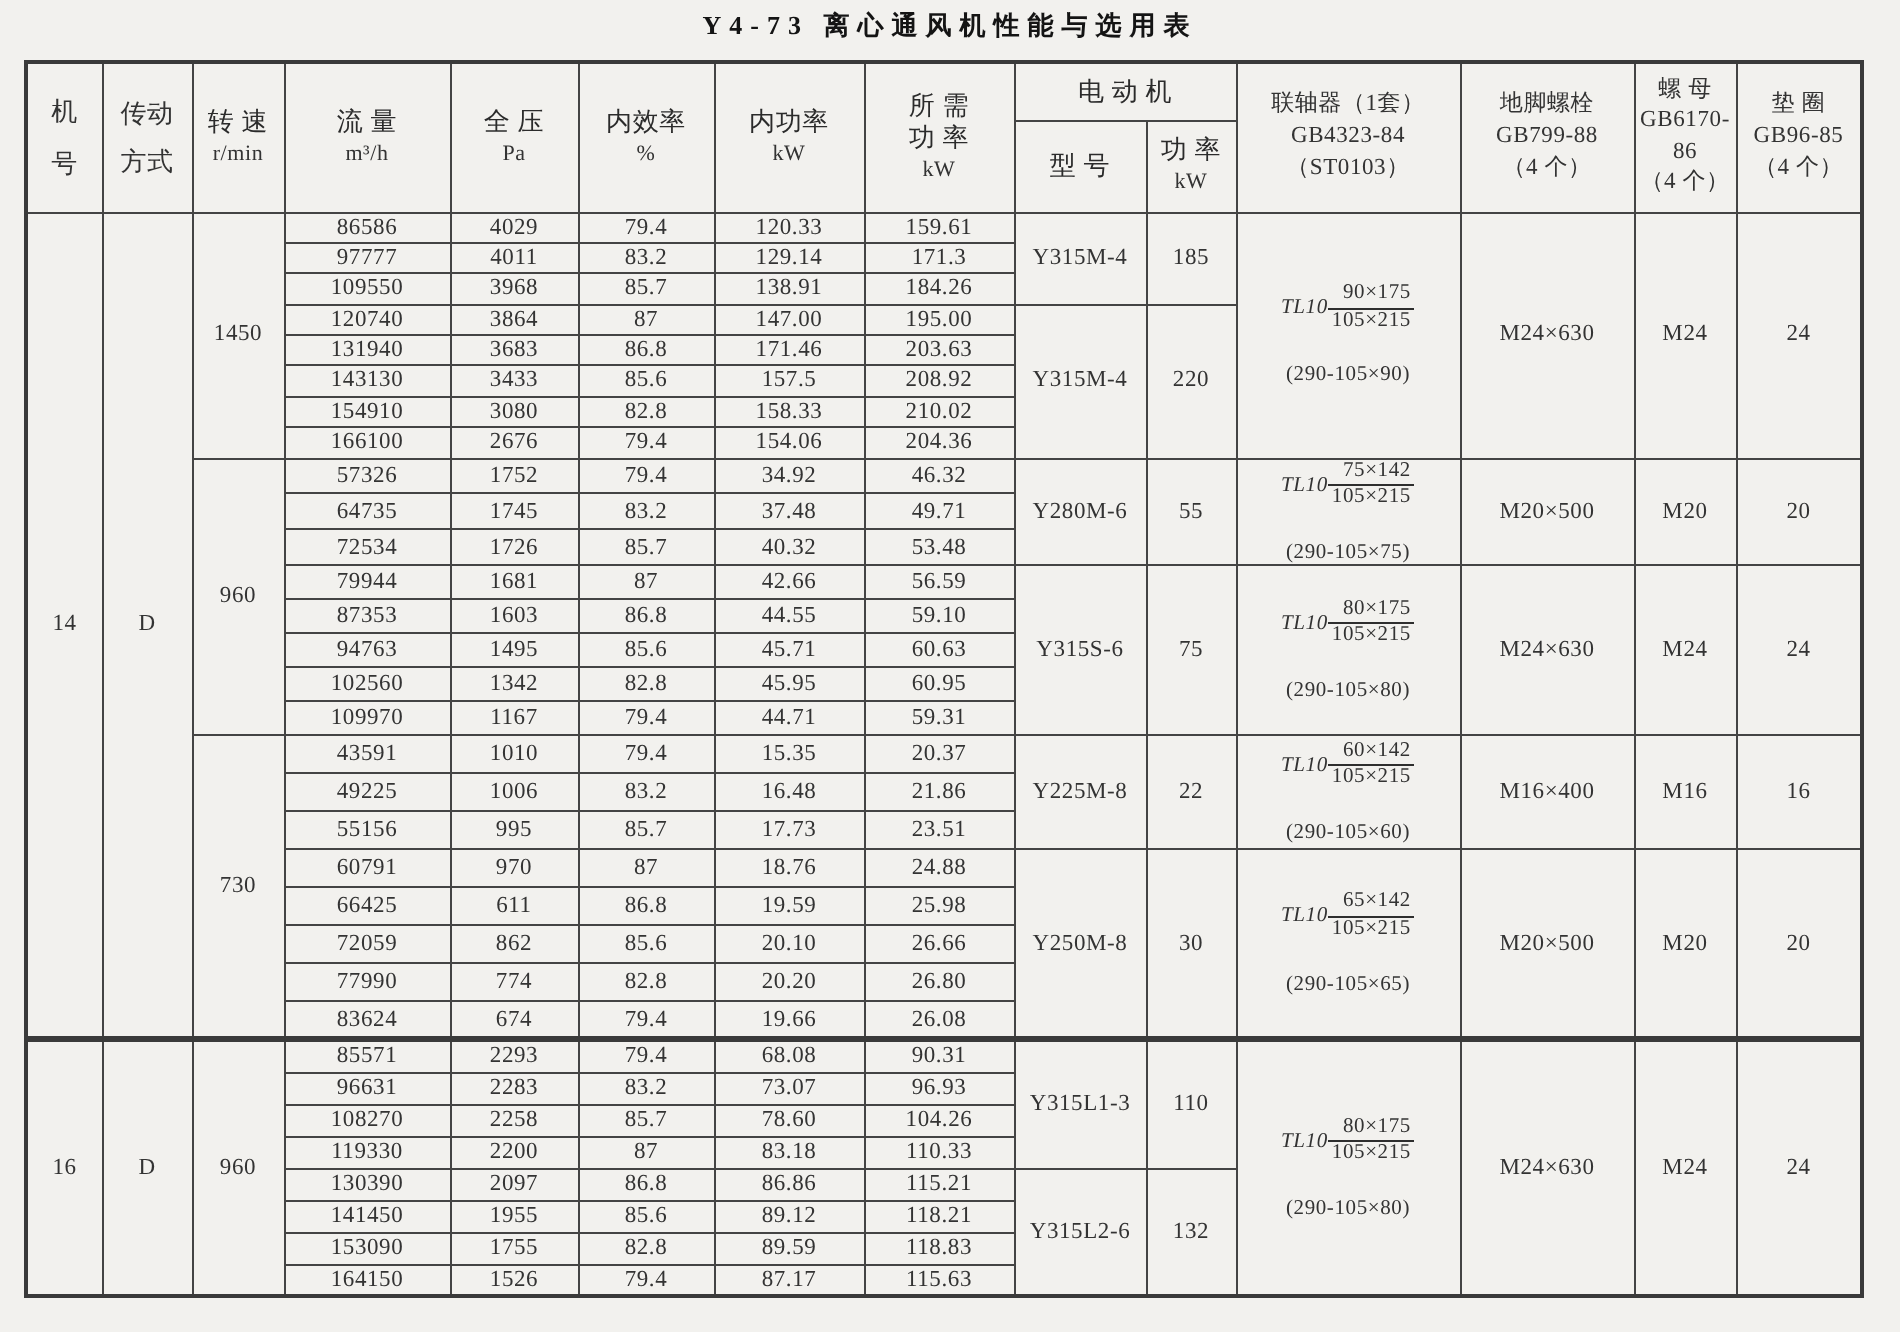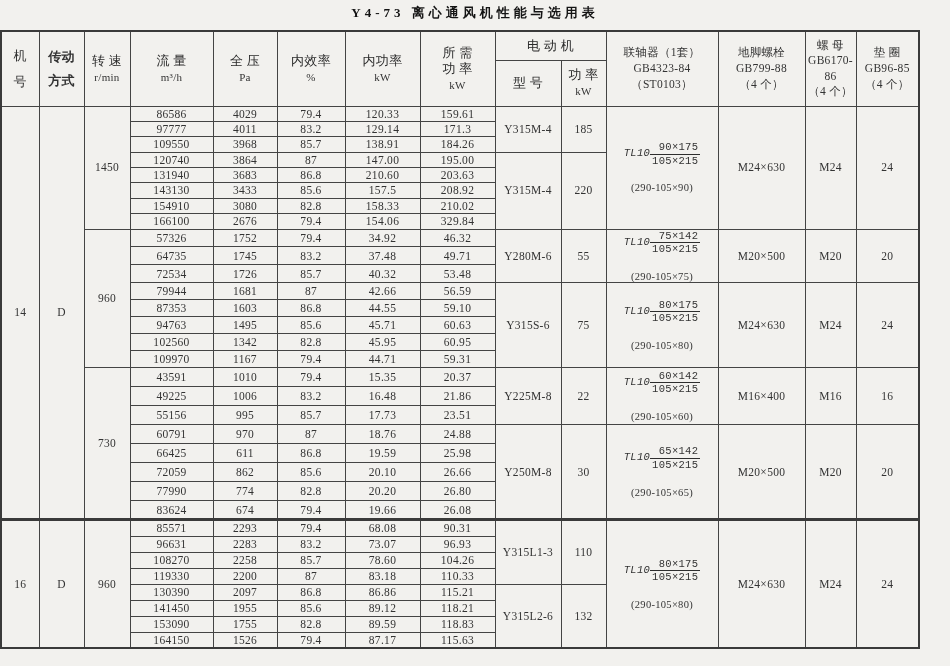--- a/index.html
+++ b/index.html
@@ -8,44 +8,44 @@
     background:#f2f1ee;
     font-family:"Liberation Serif","DejaVu Serif",serif;
     color:#2d2d2d;
   }
   .page-title{
     position:absolute;top:4px;left:0;width:100%;
     text-align:center;font-size:13px;font-weight:bold;color:#141414;
     letter-spacing:4px;
   }
   table.fan{
-    position:absolute;left:0;top:30px;width:919px;
+    position:absolute;left:12px;top:30px;width:919px;
     border-collapse:collapse;table-layout:fixed;
     border:2px solid #3a3a3a;
   }
   td,th{
     border:1px solid #444;text-align:center;vertical-align:middle;
     padding:0;overflow:hidden;font-weight:normal;
     font-size:11.5px;line-height:1.25;letter-spacing:0.3px;
     color:#333;
   }
   thead tr.h1{height:29px}
   thead tr.h2{height:46px}
   .h-cjk{font-size:13px;color:#2b2b2b;}
   .h-unit{font-size:11px;margin-top:2px;}
   .h-sm{font-size:11.5px;line-height:1.35;}
   .vstack{display:inline-block;width:1.15em;line-height:2.0;font-size:13px;}
-  .vstack2{display:inline-block;width:2.35em;line-height:1.8;font-size:13px;font-weight:bold;}
+  .vstack2{display:inline-block;width:2.35em;line-height:1.8;font-size:13px;}
   tr.ra{height:15px}
   tr.rb{height:17px}
   tr.rc{height:19px}
   tr.rd{height:16px}
   tr.sep td{border-top:3px solid #3a3a3a;}
   td.cpl{font-size:10.5px;line-height:1.1;}
-  .cfr{display:block;font-family:Liberation Mono, monospace;}
+  .cfr{display:block;}
   .cpre{font-style:italic;font-size:10.5px;vertical-align:middle;}
   .frac{display:inline-block;vertical-align:middle;text-align:right;line-height:1.2;}
   .fnum{display:block;border-bottom:1px solid #2e2e2e;padding:0 2px;}
   .fden{display:block;padding:0 2px;}
   .cnote{display:block;margin-top:15px;font-size:10.5px;}
 </style>
 </head>
 <body>
 
 <div class="page-title">Y4-73 离心通风机性能与选用表</div>
@@ -167,21 +167,21 @@
       <td>87</td>
       <td>147.00</td>
       <td>195.00</td>
       <td rowspan="5">Y315M-4</td>
       <td rowspan="5">220</td>
     </tr>
     <tr class="ra">
       <td>131940</td>
       <td>3683</td>
       <td>86.8</td>
-      <td>210.60</td>
+      <td>171.46</td>
       <td>203.63</td>
     </tr>
     <tr class="ra">
       <td>143130</td>
       <td>3433</td>
       <td>85.6</td>
       <td>157.5</td>
       <td>208.92</td>
     </tr>
     <tr class="ra">
@@ -189,21 +189,21 @@
       <td>3080</td>
       <td>82.8</td>
       <td>158.33</td>
       <td>210.02</td>
     </tr>
     <tr class="ra">
       <td>166100</td>
       <td>2676</td>
       <td>79.4</td>
       <td>154.06</td>
-      <td>329.84</td>
+      <td>204.36</td>
     </tr>
 
     <tr class="rb">
       <td rowspan="8">960</td>
       <td>57326</td>
       <td>1752</td>
       <td>79.4</td>
       <td>34.92</td>
       <td>46.32</td>
       <td rowspan="3">Y280M-6</td>

